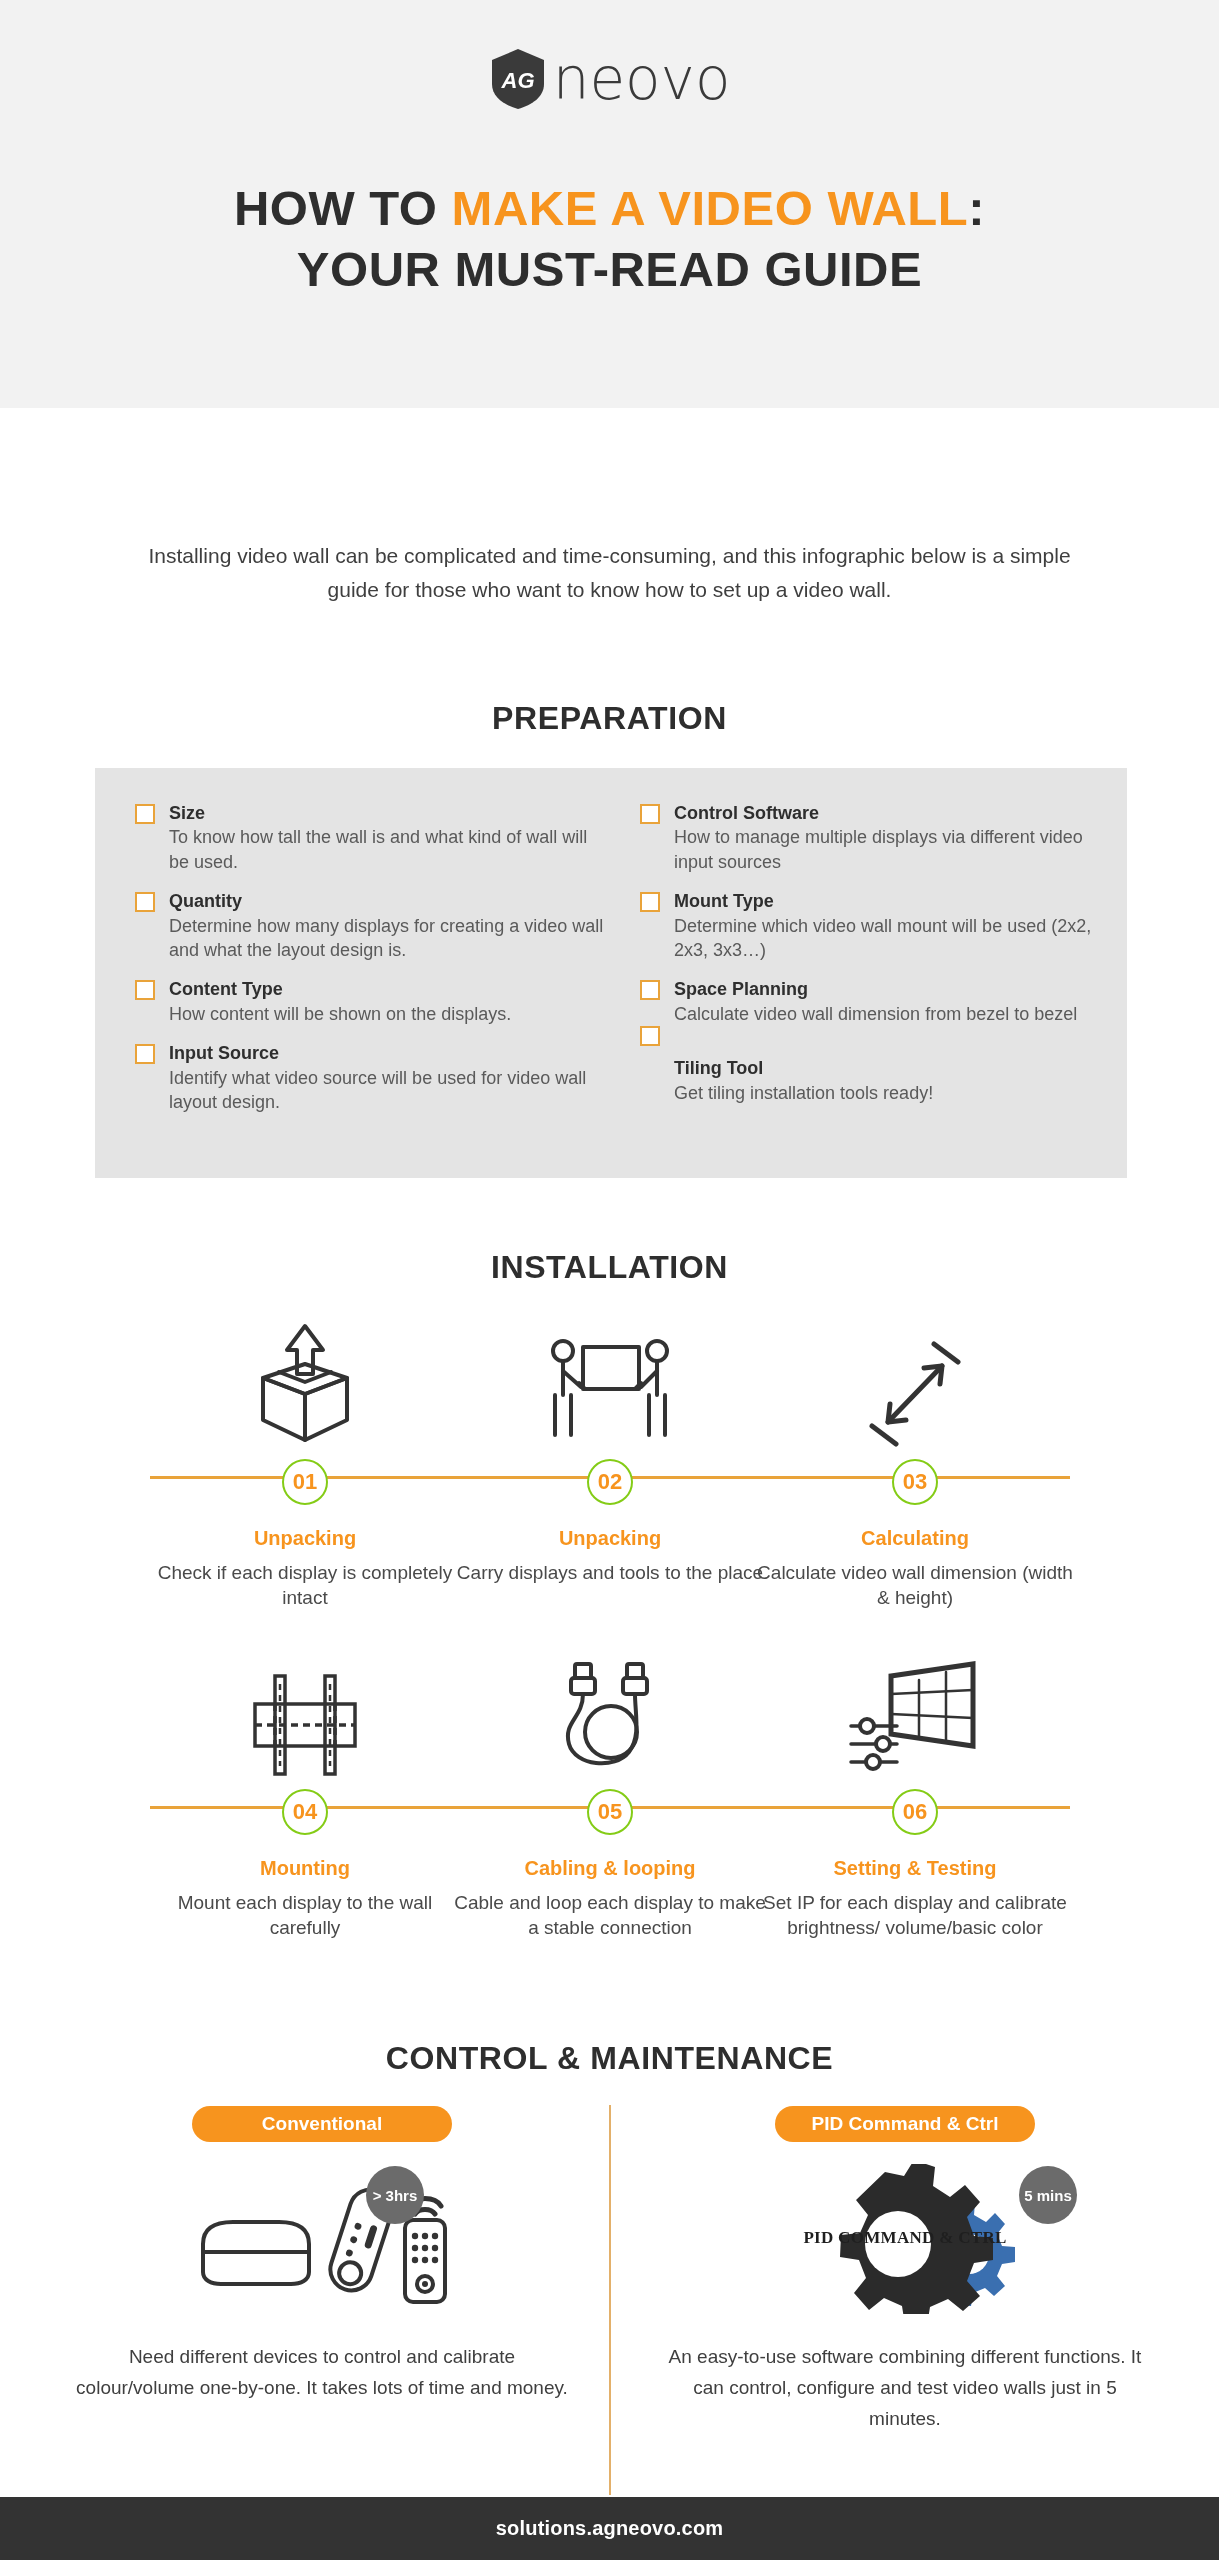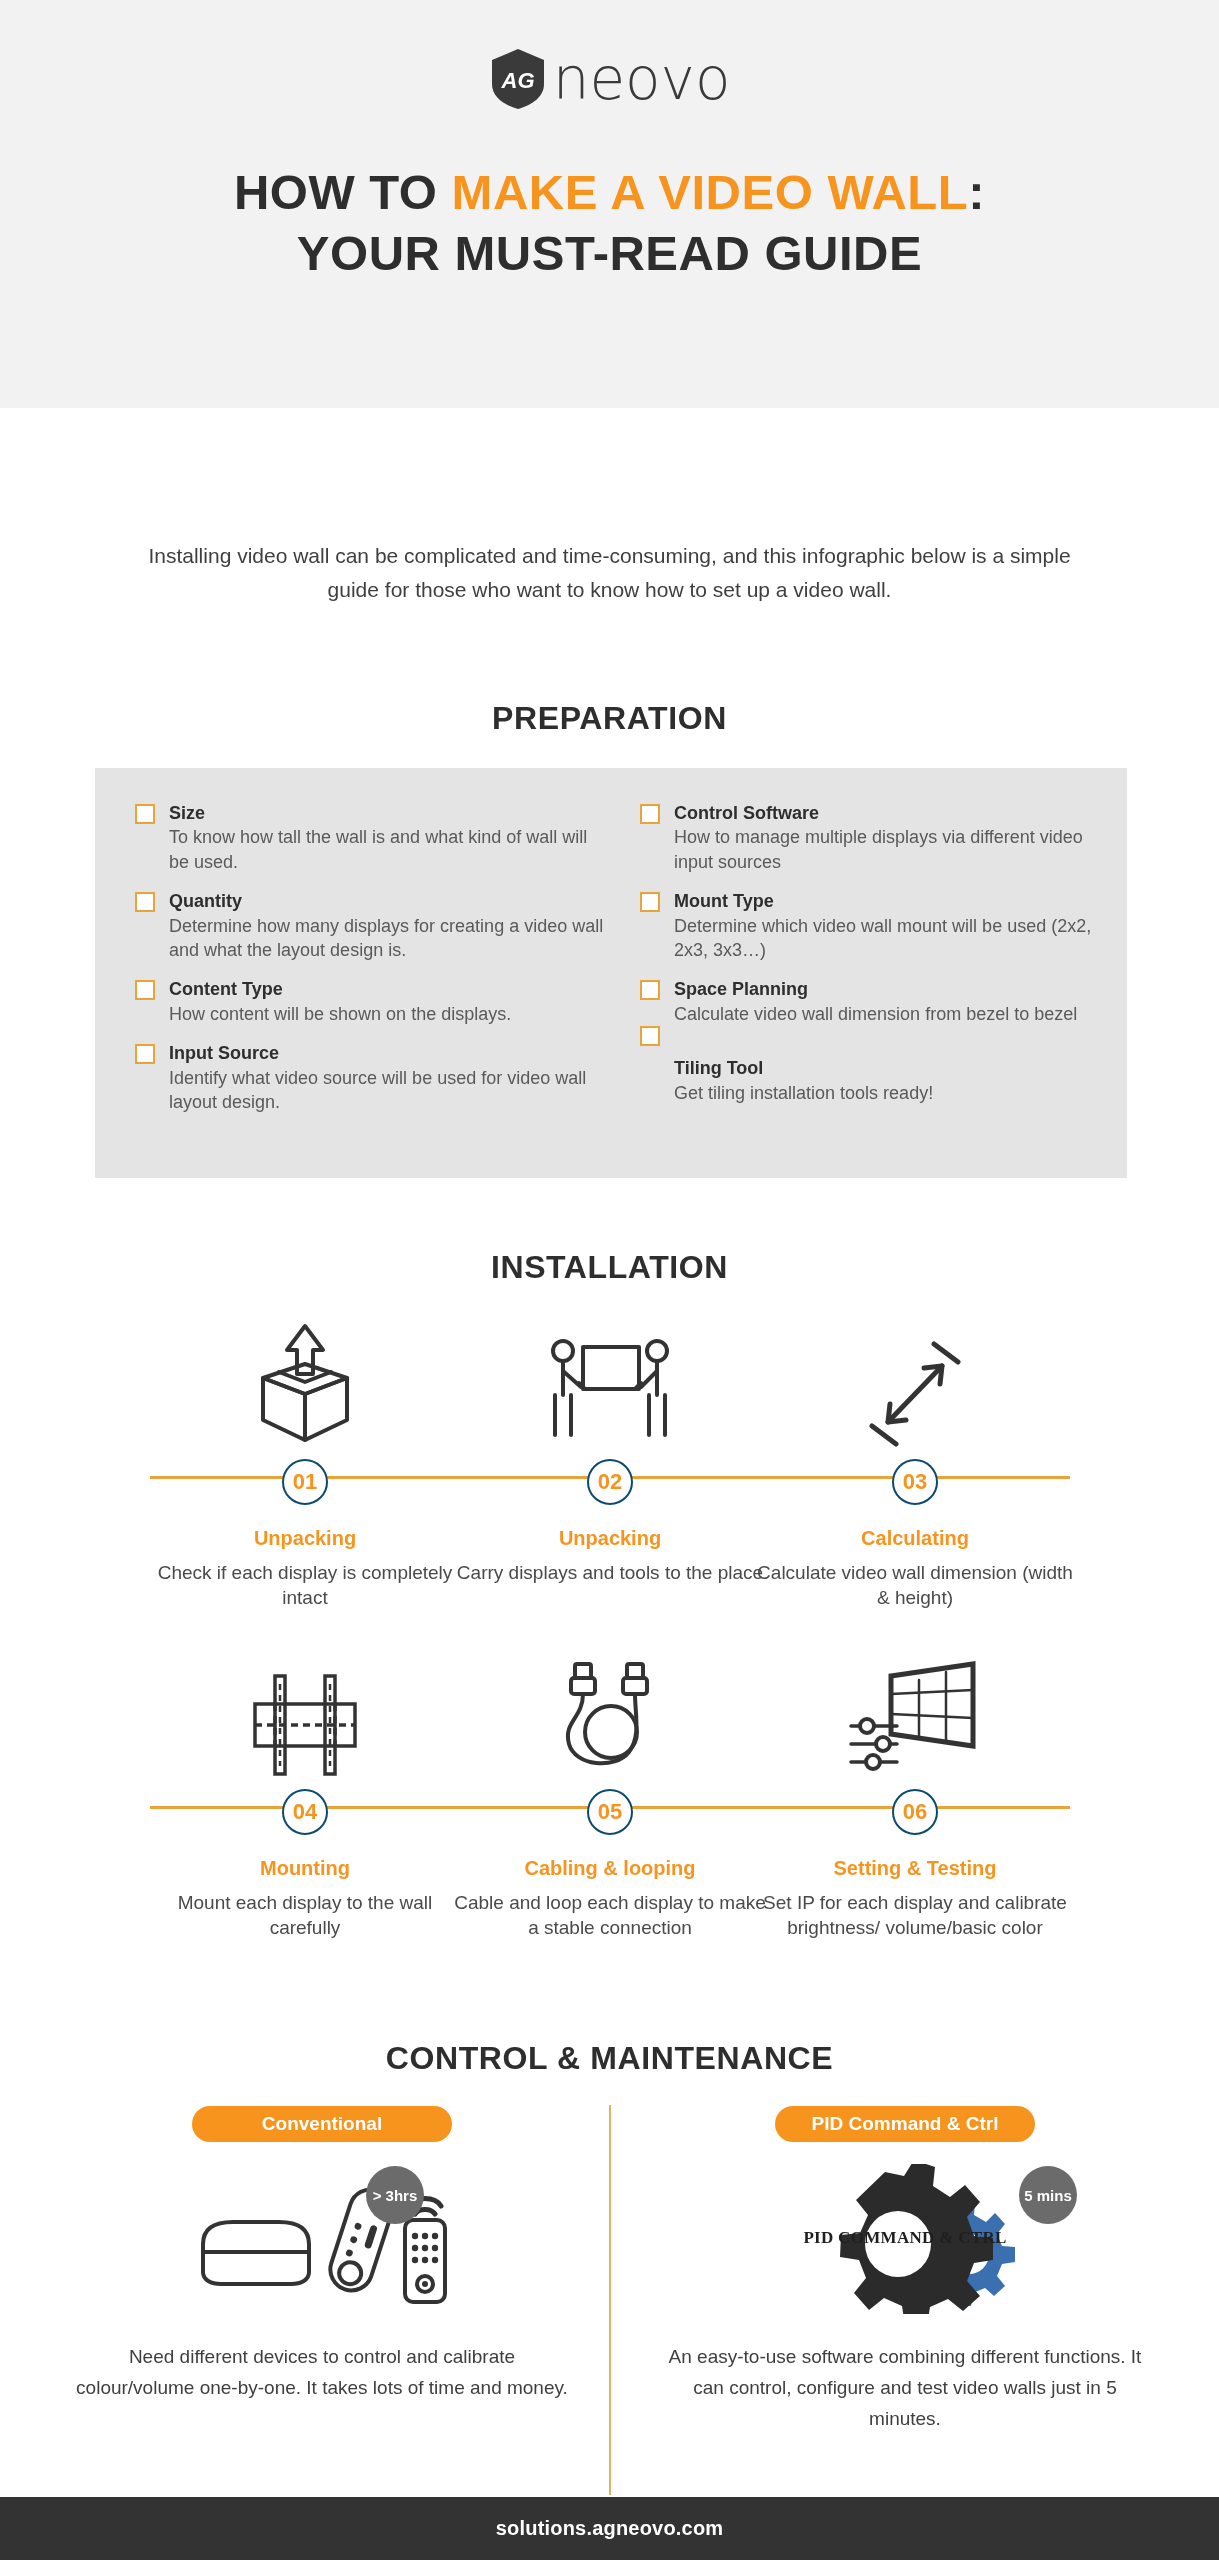--- a/index.html
+++ b/index.html
@@ -43,21 +43,21 @@
   .logo-word {
     font-size: 58px;
     letter-spacing: 0px;
     color: #3a3a3a;
     font-weight: 300;
     line-height: 1;
     font-family: "DejaVu Sans", sans-serif;
   }
   .title {
     position: absolute;
-    left: 0; top: 162px;
+    left: 0; top: 178px;
     width: 1219px;
     text-align: center;
     font-size: 49px;
     font-weight: bold;
     letter-spacing: 0.5px;
     line-height: 1.24;
     color: #2e2e2e;
     font-family: "Liberation Sans", sans-serif;
   }
   .title .hl { color: #f7941e; }
@@ -164,21 +164,21 @@
   .tl-step.s3 { left: 755px; }
   .tl-icon {
     height: 150px;
     display: flex;
     align-items: flex-end;
     justify-content: center;
   }
   .tl-num {
     width: 46px; height: 46px;
     margin: 9px auto 0;
-    border: 2px solid #0c4a6e;
+    border: 2px solid #84cc16;
     border-radius: 50%;
     background: #ffffff;
     color: #f7941e;
     font-size: 22px;
     font-weight: bold;
     line-height: 42px;
     position: relative;
     z-index: 2;
   }
   .tl-label {

